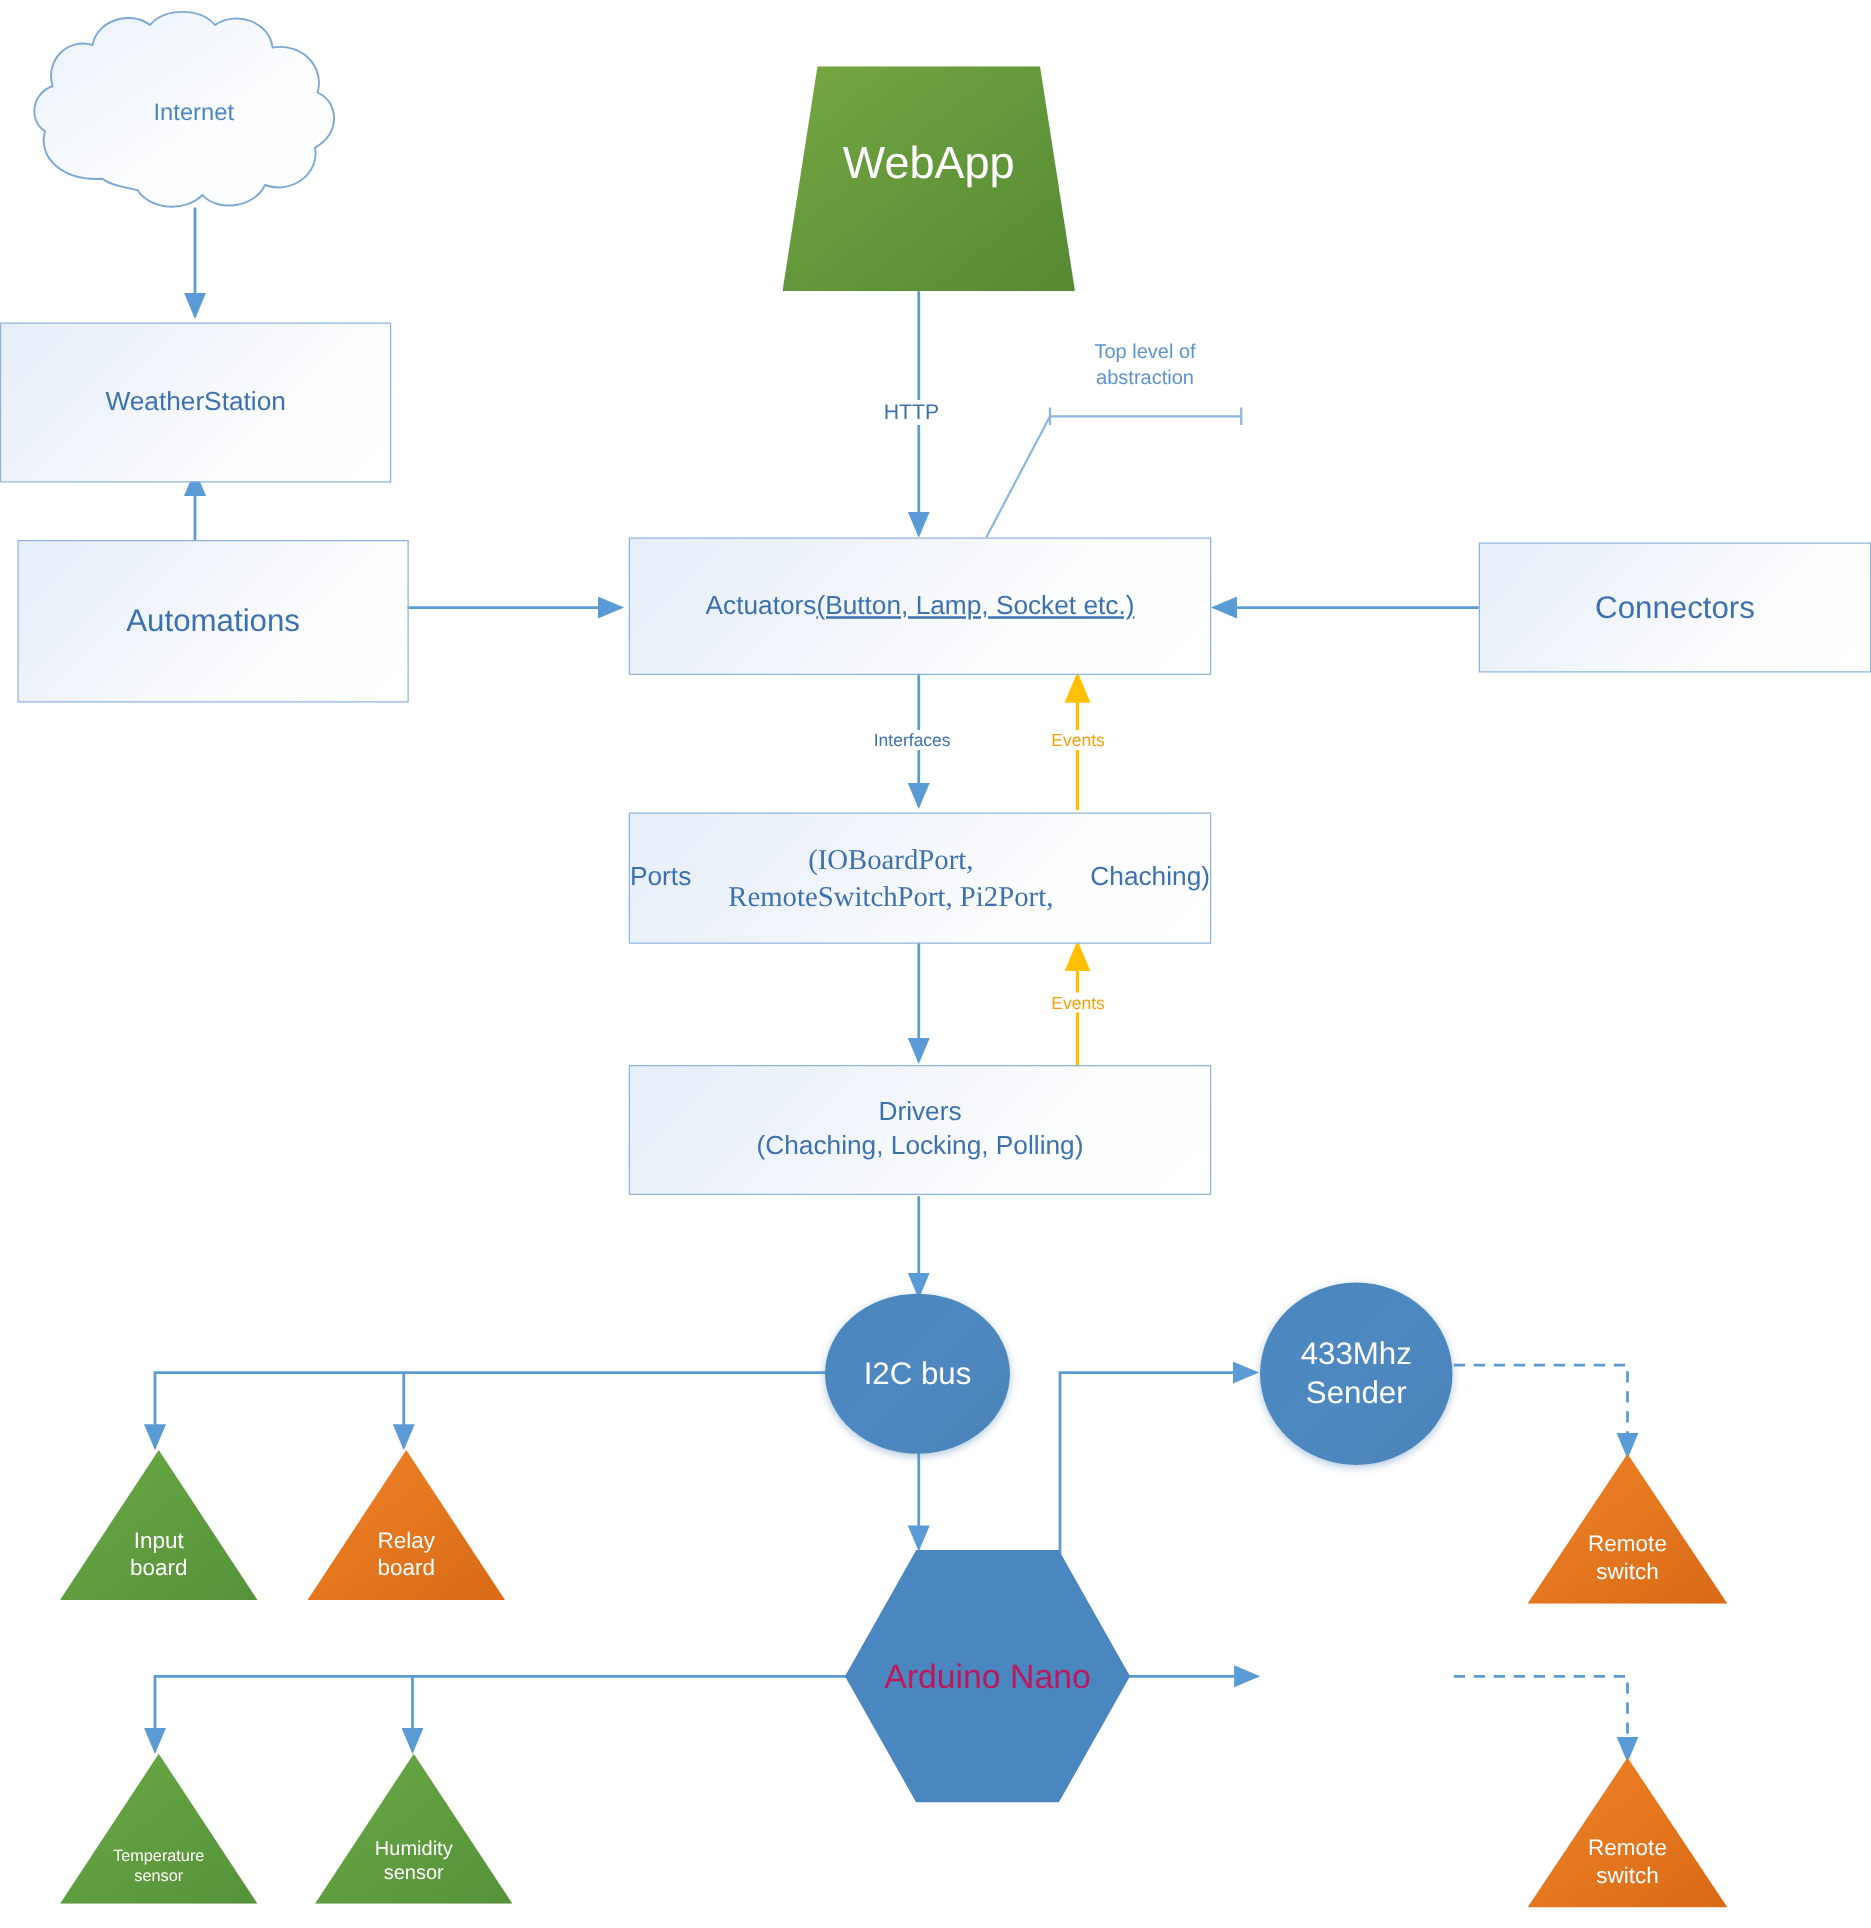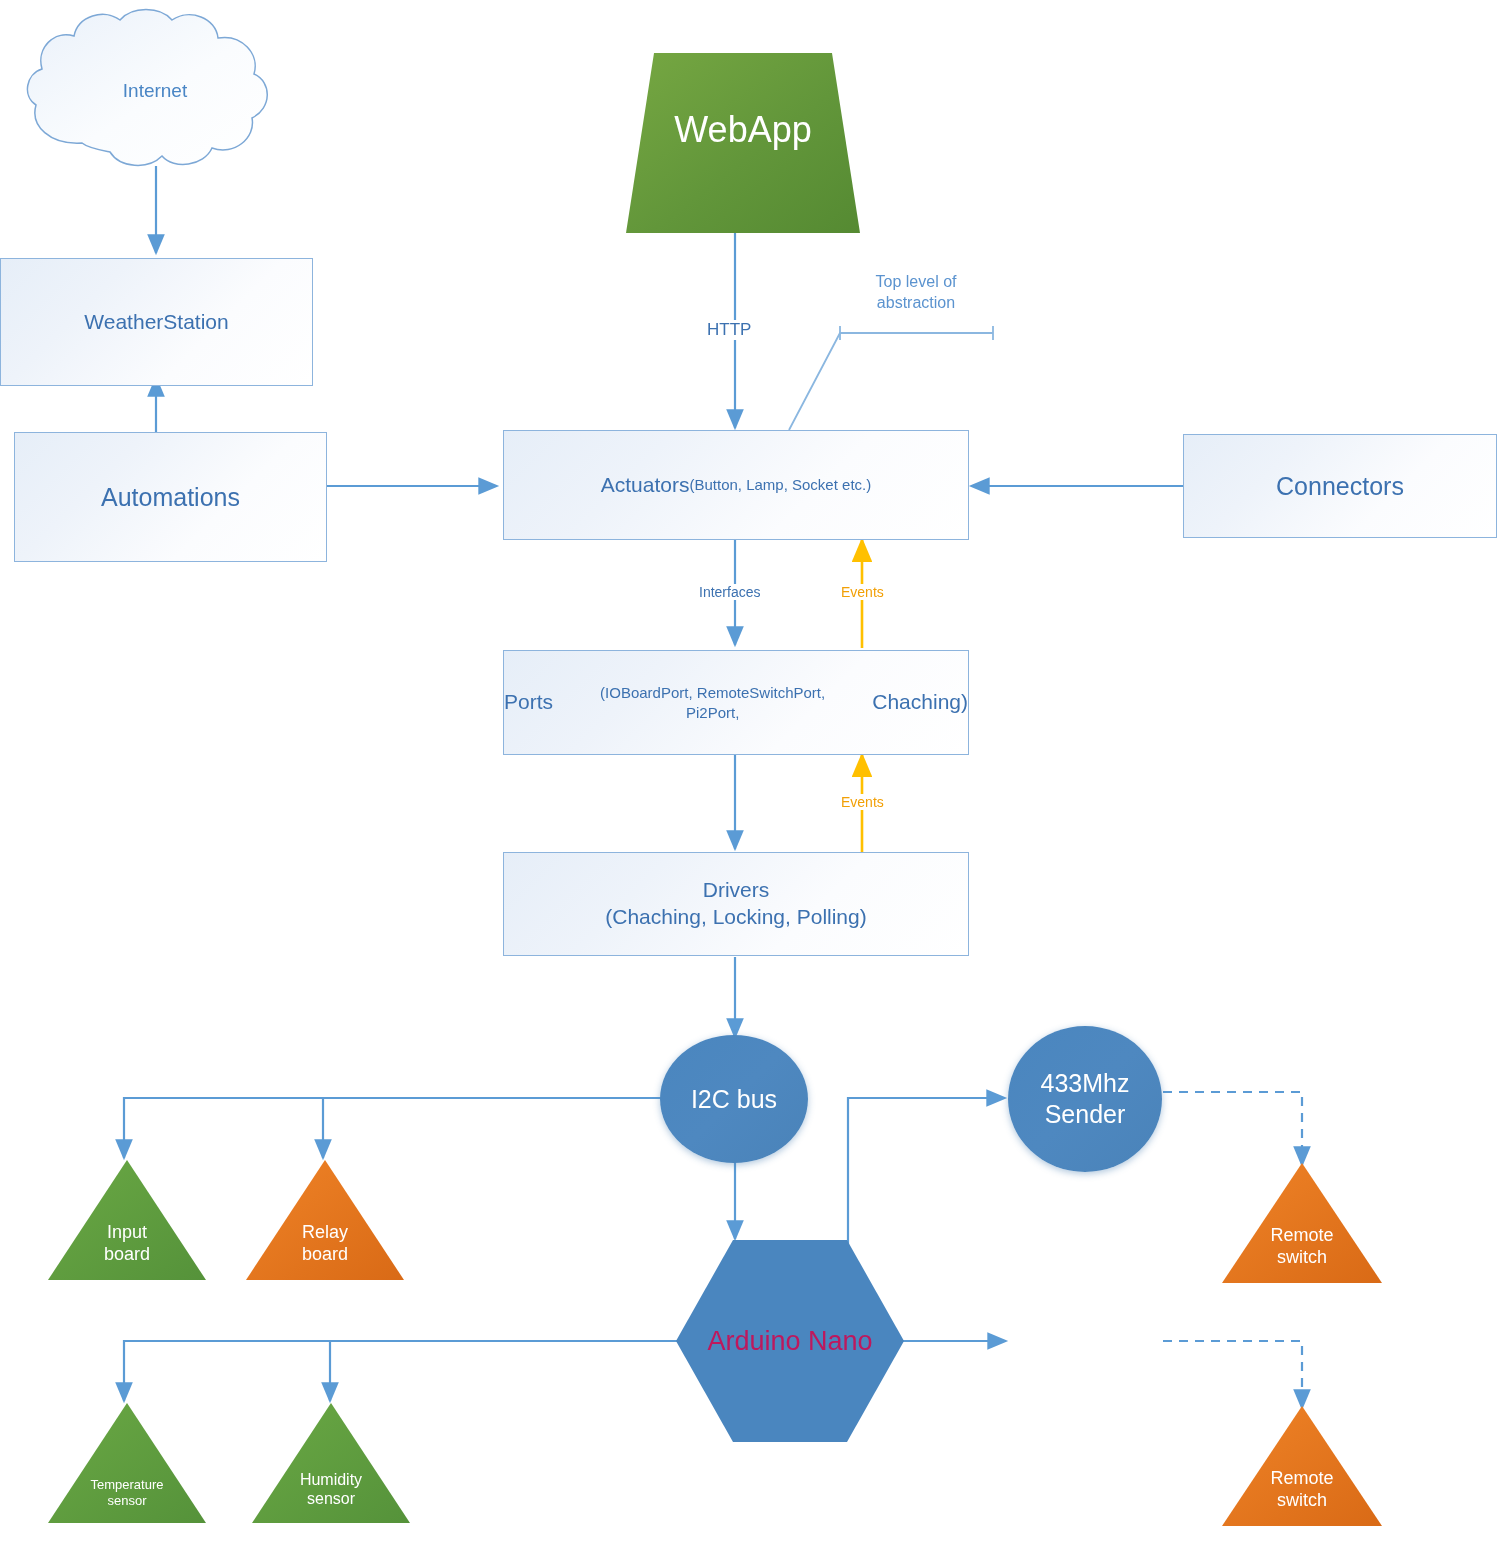--- a/index.html
+++ b/index.html
@@ -139,30 +139,30 @@
             <stop offset="100%" stop-color="#558a32"></stop>
         </linearGradient>
       </defs>
       <polygon points="28,0 206,0 234,180 0,180" fill="url(#gg)"></polygon>
     </svg>
     <div class="tlabel">WebApp</div>
   </div>
 
   <div class="node rect" style="left:503px;top:430px;width:466px;height:110px;flex-direction:row;">
     <div class="lbl" style="font-size:21px;padding:0;">Actuators</div>
-    <div class="lbl" style="font-size:15px;padding:0;">(Button, Lamp, Socket etc.)</div>
+    <div class="lbl" style="font-size:21px;padding:0;text-decoration:underline;">(Button, Lamp, Socket etc.)</div>
   </div>
 
   <div class="node rect" style="left:1183px;top:434px;width:314px;height:104px;">
     <div class="lbl" style="font-size:25px;">Connectors</div>
   </div>
 
   <div class="node rect" style="left:503px;top:650px;width:466px;height:105px;flex-direction:row;gap:24px;">
     <div class="lbl" style="font-size:21px;padding:0;">Ports</div>
-    <div class="lbl" style="font-size:15px;padding:0;">(IOBoardPort, RemoteSwitchPort, Pi2Port,</div>
+    <div class="lbl" style="font-size:23px;padding:0;font-family:Liberation Serif, serif;">(IOBoardPort, RemoteSwitchPort, Pi2Port,</div>
     <div class="lbl" style="font-size:21px;padding:0;">Chaching)</div>
   </div>
 
   <div class="node rect" style="left:503px;top:852px;width:466px;height:104px;flex-direction:column;">
     <div class="lbl" style="font-size:21px;padding:0;">Drivers</div>
     <div class="lbl" style="font-size:21px;padding:0;">(Chaching, Locking, Polling)</div>
   </div>
 
   <div class="node circle" style="left:660px;top:1035px;width:148px;height:128px;border-radius:50%;">
     <div class="lbl">I2C bus</div>

